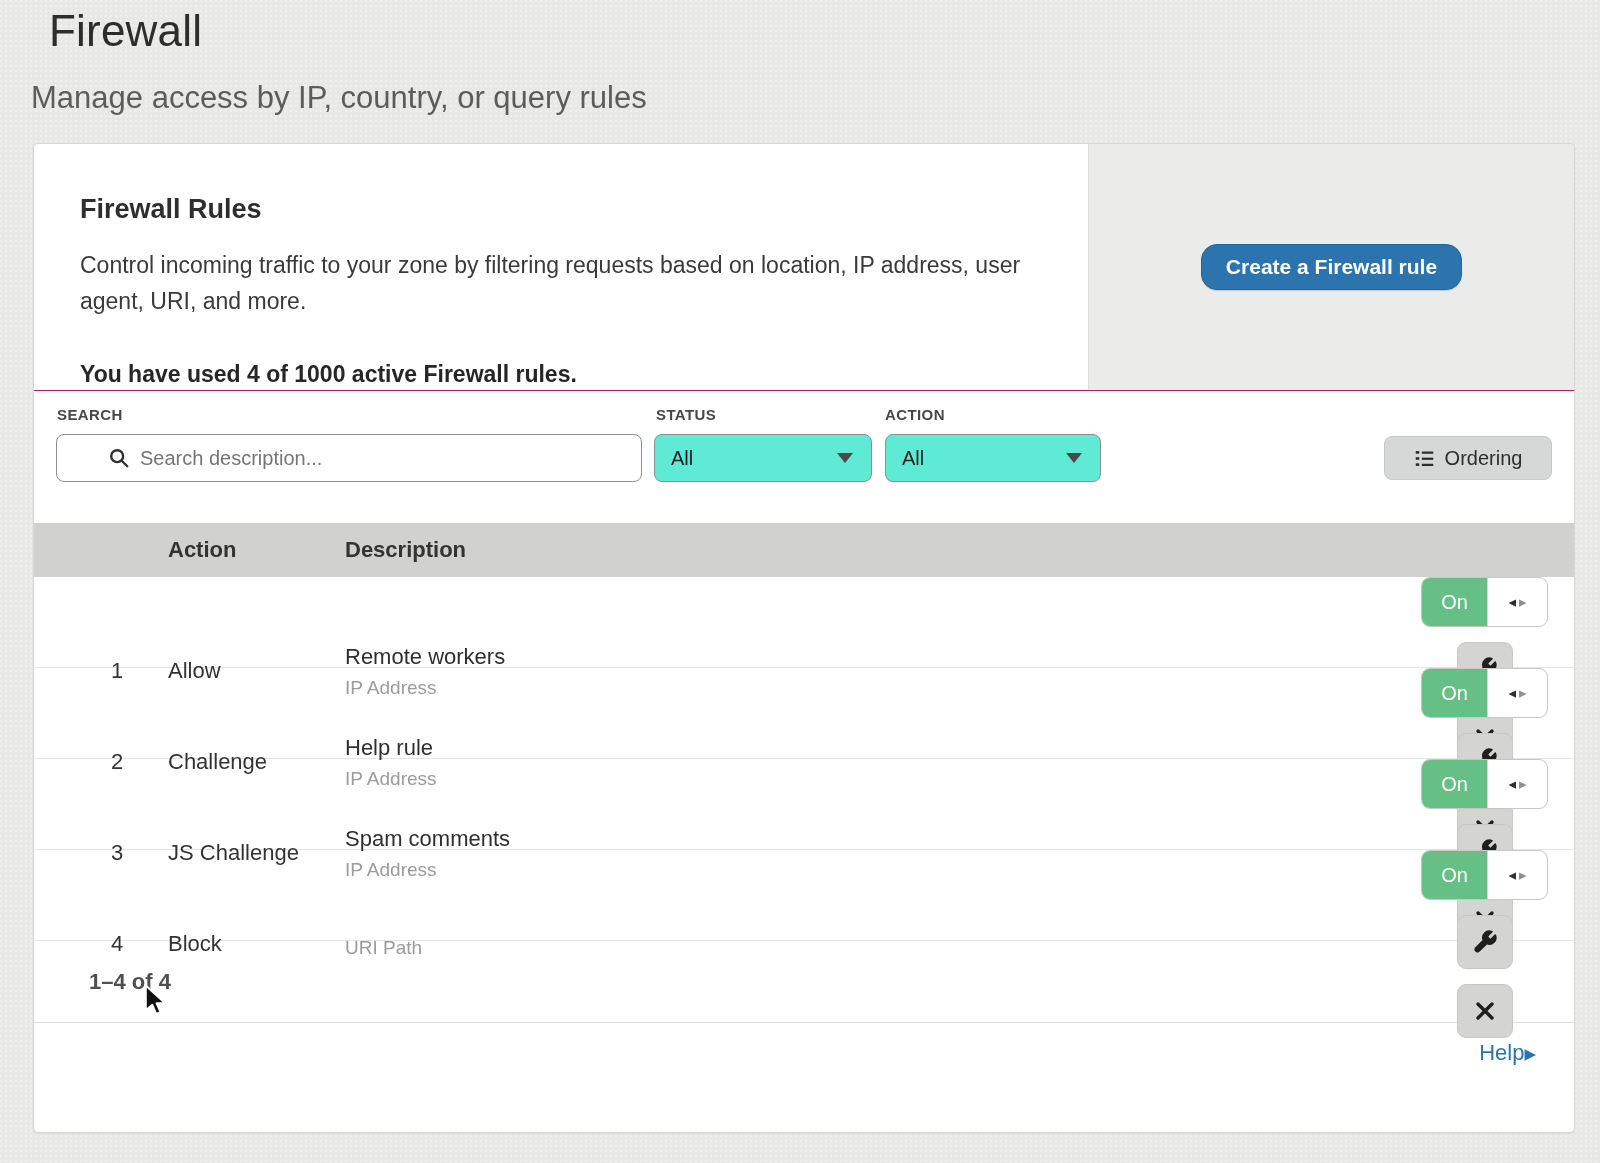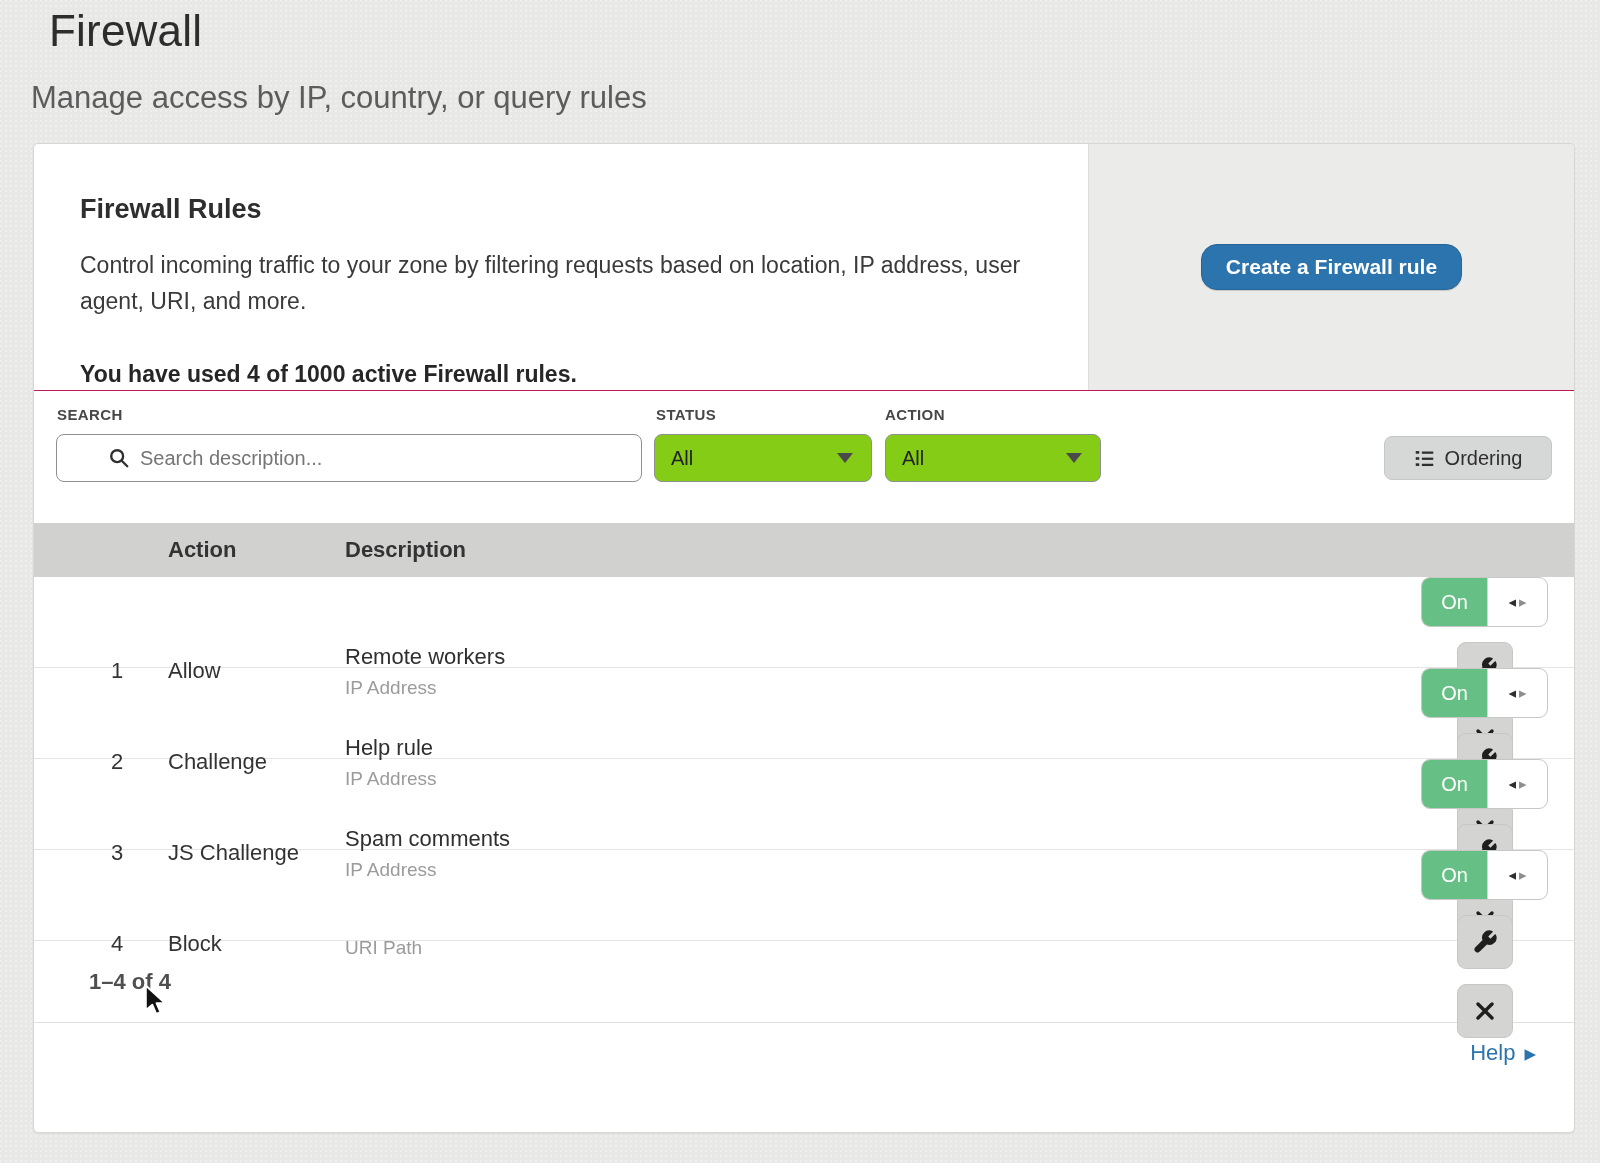--- a/index.html
+++ b/index.html
@@ -78,21 +78,21 @@
   .search-box svg { margin-left: 15px; flex: 0 0 auto; }
   .search-input {
     border: none; outline: none; background: transparent;
     font-family: inherit; font-size: 20px; color: #333;
     flex: 1 1 auto; padding: 0 10px; height: 100%;
   }
   .search-input::placeholder { color: #757575; opacity: 1; }
 
   .dropdown {
     position: absolute; top: 43px; height: 48px;
-    border: 1px solid #8f8f8d; border-radius: 8px; background: #84cc16;
+    border: 1px solid #8f8f8d; border-radius: 8px; background: #5eead4;
     display: flex; align-items: center; justify-content: space-between;
     padding: 0 18px 0 16px; font-size: 20px; color: #222; cursor: pointer;
   }
   .dd-status { left: 620px; width: 218px; }
   .dd-action { left: 851px; width: 216px; }
   .dd-caret {
     width: 0; height: 0;
     border-left: 8px solid transparent; border-right: 8px solid transparent;
     border-top: 10px solid #4a4a4a;
   }
@@ -156,21 +156,21 @@
     height: 82px; display: flex; align-items: center;
     padding-left: 55px; border-bottom: 1px solid #e0e0de;
     font-size: 22px; font-weight: 700; color: #4f4f4f;
   }
   .help-row {
     height: 60px; display: flex; align-items: center;
     justify-content: flex-end; padding-right: 38px;
   }
   .help-link {
     color: #2b74ae; font-size: 22px; text-decoration: none;
-    display: flex; align-items: center; gap: 9px; cursor: pointer;
+    display: flex; align-items: center; gap: 0; cursor: pointer;
   }
   .help-arrow { font-family: "DejaVu Sans", sans-serif; font-size: 15px; padding-top: 2px; }
 
   
   .cursor { position: absolute; left: 141px; top: 984px; pointer-events: none; z-index: 10; }
 </style>
 </head>
 <body>
 
 <div class="page">

